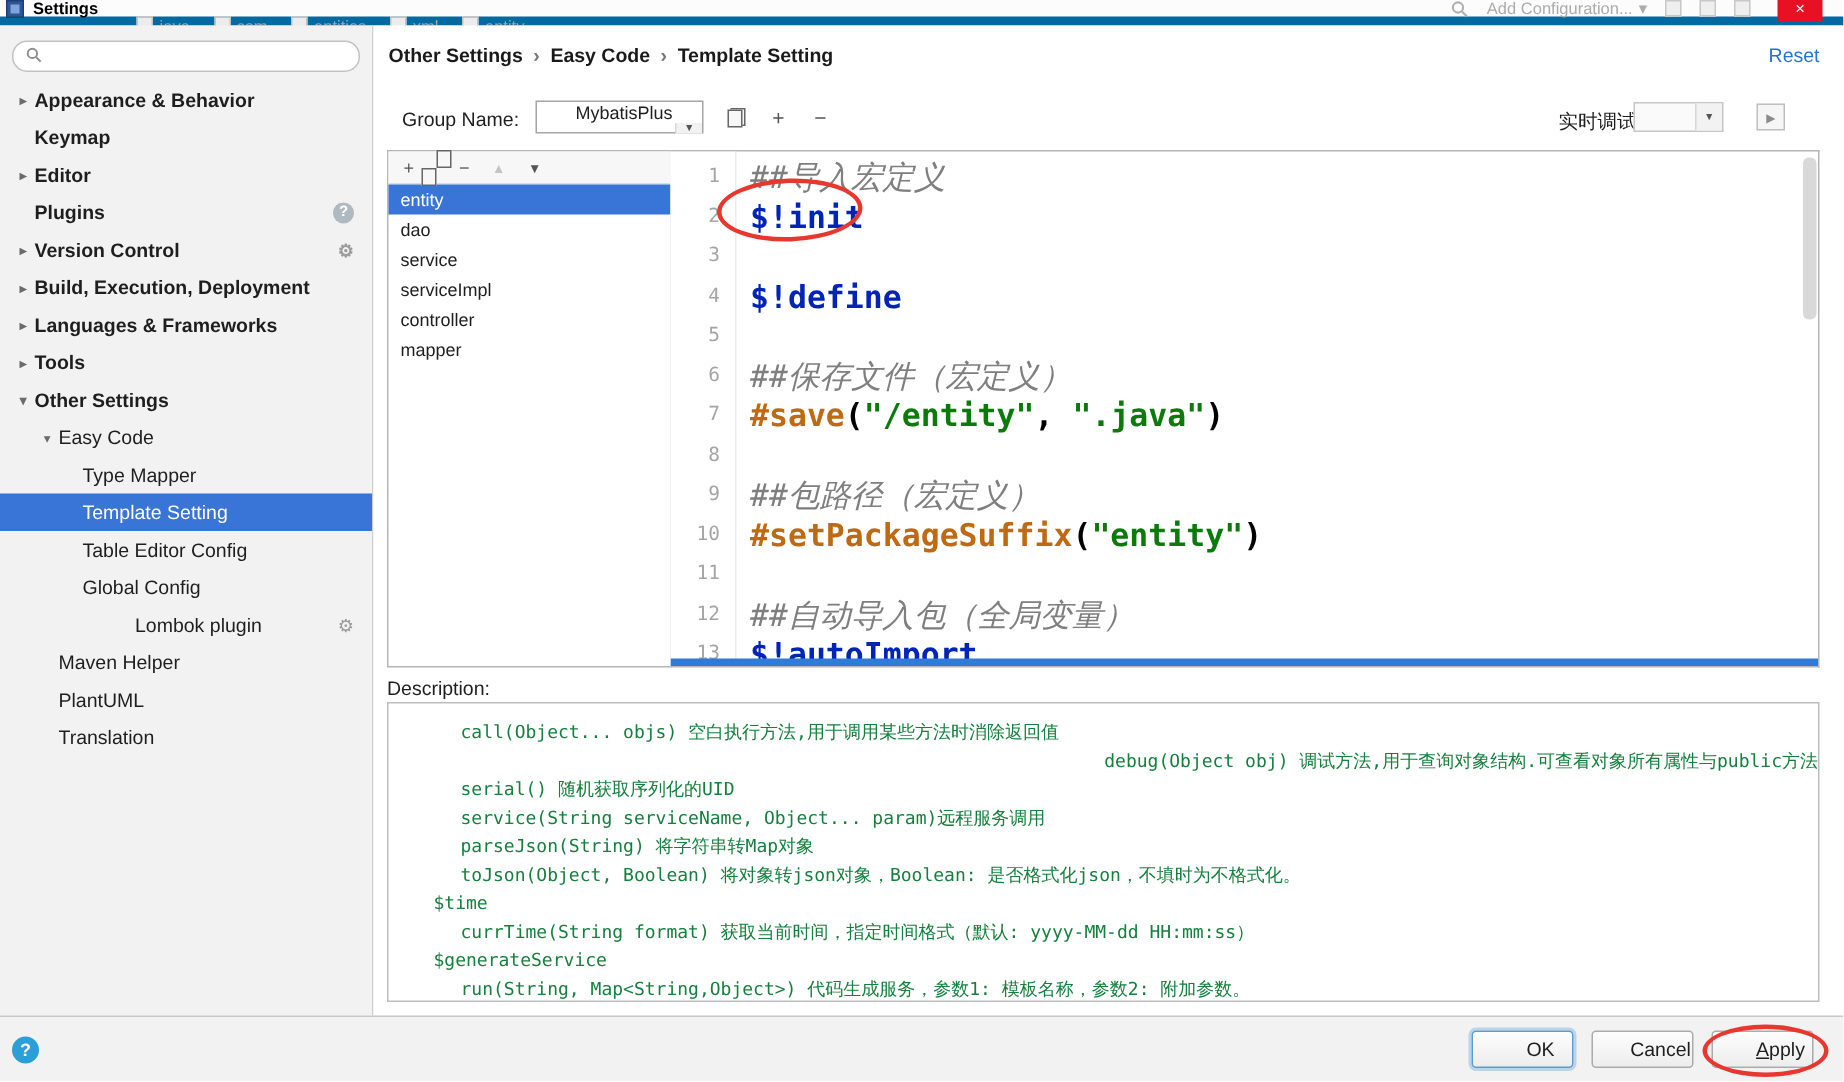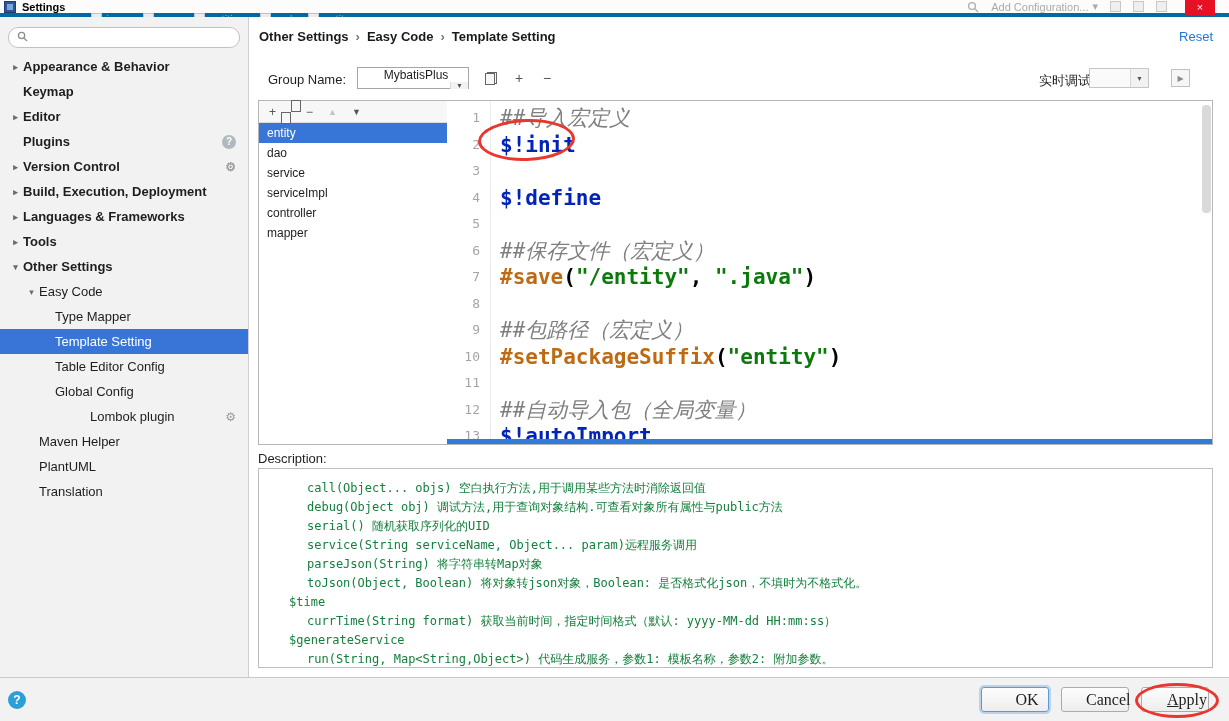--- a/index.html
+++ b/index.html
@@ -1,20 +1,20 @@
 <!DOCTYPE html>
 <html><head>
 <meta charset="utf-8">
 <style>
   *{box-sizing:border-box;margin:0;padding:0;}
   html,body{width:1229px;height:721px;}
   body{position:relative;font-family:"Liberation Sans",sans-serif;background:#fff;overflow:hidden;font-size:13px;color:#1e1e1e;}
 
   
-  .titlebar{position:absolute;left:0;top:0;right:0;height:17px;background:#FCFCFC;border-bottom:4px solid #0369a1;display:flex;align-items:center;font-size:11px;}
+  .titlebar{position:absolute;left:0;top:0;right:0;height:17px;background:#FCFCFC;border-bottom:6px solid #0369a1;display:flex;align-items:center;font-size:11px;}
   .app-icon{width:12px;height:12px;margin:0 6px 0 4px;background:#2B579A;border:1px solid #1D3E6F;position:relative;flex:none;}
   .app-icon::after{content:"";position:absolute;left:2px;top:2px;right:2px;bottom:2px;background:#7EA5D8;}
   .title-text{font-weight:bold;color:#000;}
   .bg-tabs{display:flex;margin-left:26px;gap:16px;color:#A6A6A6;text-decoration:line-through;margin-top:24px;}
   .bg-tab::before{content:"";display:inline-block;width:9px;height:9px;border:1px solid #C2C2C2;background:#ECECEC;margin-right:4px;vertical-align:-1px;}
   .titlebar-right{margin-left:auto;display:flex;align-items:center;gap:12px;}
   .tb-search svg{display:block;}
   .add-config{color:#ABABAB;display:flex;align-items:center;gap:4px;}
   .tb-mini{width:11px;height:11px;border:1px solid #C8C8C8;background:#EFEFEF;}
   .close-btn{width:30px;height:17px;background:#E81123;color:#fff;display:flex;align-items:center;justify-content:center;font-size:11px;margin-left:6px;margin-right:14px;cursor:pointer;}
@@ -71,21 +71,21 @@
 
   
   .desc-label{position:absolute;left:9px;top:434px;}
   .desc-panel{position:absolute;left:9px;top:451px;width:955px;height:200px;border:1px solid #BDBDBD;background:#fff;overflow:hidden;padding-top:10px;font-family:"DejaVu Sans Mono",monospace;font-size:12px;color:#15803d;}
   .desc-line{height:19px;line-height:19px;white-space:pre;}
 
   
   .footer{position:absolute;left:0;right:0;bottom:0;height:44px;background:#F2F2F2;border-top:1px solid #C9C9C9;}
   .help-btn{position:absolute;left:8px;top:13px;width:18px;height:18px;border-radius:50%;background:#2D9FD8;color:#fff;font-weight:bold;font-size:12px;display:flex;align-items:center;justify-content:center;cursor:pointer;}
   .footer-buttons{position:absolute;right:20px;top:9px;display:flex;gap:12px;}
-  .dlg-btn{width:68px;height:25px;font-size:16px;font-family:Liberation Serif, serif;background:linear-gradient(#FDFDFD,#EDEDED);border:1px solid #ABABAB;border-radius:3px;cursor:pointer;color:#1e1e1e;padding-left:24px;}
+  .dlg-btn{width:68px;height:25px;font-size:13px;font-family:Liberation Sans, sans-serif;background:linear-gradient(#FDFDFD,#EDEDED);border:1px solid #ABABAB;border-radius:3px;cursor:pointer;color:#1e1e1e;padding-left:24px;}
   .dlg-btn.default{border-color:#5B9BD5;box-shadow:0 0 0 2px rgba(91,155,213,.35);}
 
   
   .annotation{position:absolute;border:3px solid #E8372F;border-radius:50%;pointer-events:none;}
   .ann-init{left:478px;top:119px;width:97px;height:42px;transform:rotate(-2deg);}
   .ann-apply{left:1135px;top:683px;width:84px;height:35px;}
 </style>
 </head>
 <body>
 
@@ -284,21 +284,21 @@
         <div class="code-line"><span class="tk-comment">##自动导入包（全局变量）</span></div>
         <div class="code-line"><span class="tk-macro">$!autoImport</span></div>
       </div>
     <div class="editor-scrollbar"></div>
     <div class="editor-bottom-strip"></div>
   </div>
 
   <span class="desc-label">Description:</span>
   <div class="desc-panel">
       <div class="desc-line" style="padding-left: 48px;">call(Object... objs) 空白执行方法,用于调用某些方法时消除返回值</div>
-      <div class="desc-line" style="padding-left: 48px;">debug(Object obj) 调试方法,用于查询对象结构.可查看对象所有属性与public方法</div>
+      <div class="desc-line" style="padding-left: 48px; text-align: right;">debug(Object obj) 调试方法,用于查询对象结构.可查看对象所有属性与public方法</div>
       <div class="desc-line" style="padding-left: 48px;">serial() 随机获取序列化的UID</div>
       <div class="desc-line" style="padding-left: 48px;">service(String serviceName, Object... param)远程服务调用</div>
       <div class="desc-line" style="padding-left: 48px;">parseJson(String) 将字符串转Map对象</div>
       <div class="desc-line" style="padding-left: 48px;">toJson(Object, Boolean) 将对象转json对象，Boolean: 是否格式化json，不填时为不格式化。</div>
       <div class="desc-line" style="padding-left: 30px;">$time</div>
       <div class="desc-line" style="padding-left: 48px;">currTime(String format) 获取当前时间，指定时间格式（默认: yyyy-MM-dd HH:mm:ss）</div>
       <div class="desc-line" style="padding-left: 30px;">$generateService</div>
       <div class="desc-line" style="padding-left: 48px;">run(String, Map&lt;String,Object&gt;) 代码生成服务，参数1: 模板名称，参数2: 附加参数。</div>
     </div>
 </div>

